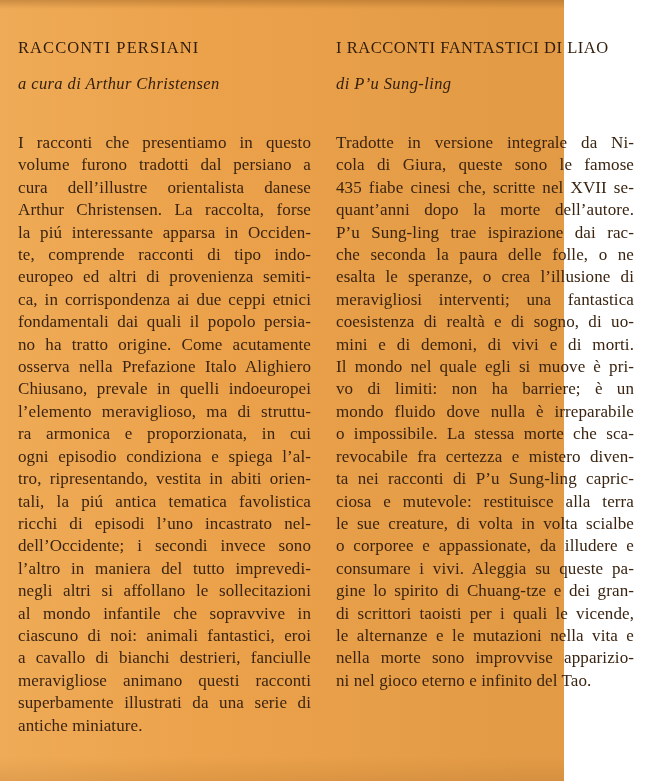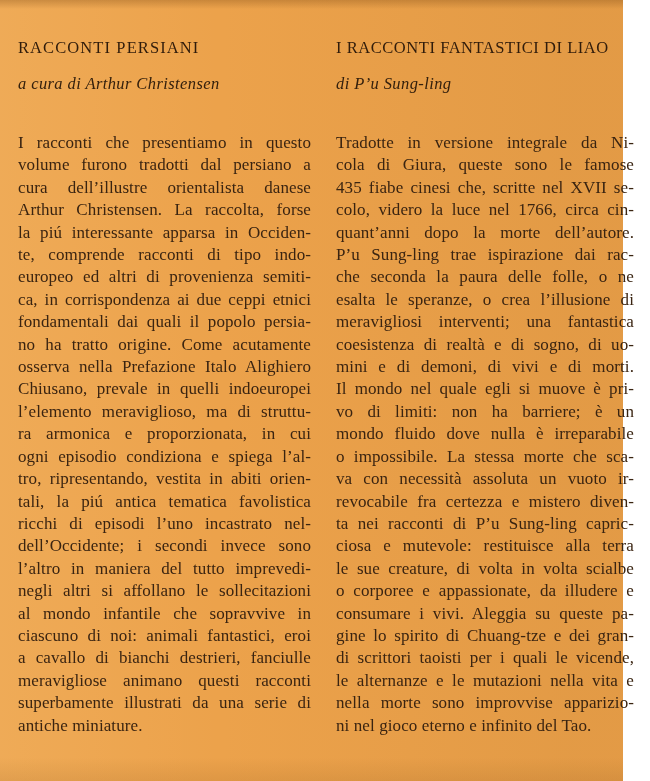--- a/index.html
+++ b/index.html
@@ -3,21 +3,21 @@
 <meta charset="utf-8">
 <style>
   html, body { margin: 0; padding: 0; }
   body {
     width: 650px; height: 781px;
     font-family: "Liberation Serif", serif;
     overflow: hidden;
   }
   .page {
     position: relative;
-    width: 623px; height: 781px;
+    width: 564px; height: 781px;
     background:
       linear-gradient(180deg, rgba(120,70,18,0.30) 0px, rgba(120,70,18,0.0) 9px),
       linear-gradient(180deg, rgba(0,0,0,0) 97%, rgba(120,70,18,0.12) 100%),
       linear-gradient(90deg, rgba(255,216,150,0.16) 0%, rgba(0,0,0,0) 35%, rgba(146,88,22,0.10) 92%),
       #eca24b;
     color: #38220f;
   }
   .column {
     position: absolute;
     top: 36px;
@@ -95,33 +95,31 @@
       </div>
   </div>
 
   <div class="column right">
     <div class="col-title">I RACCONTI FANTASTICI DI LIAO</div>
     <div class="col-subtitle">di P’u Sung-ling</div>
     <div class="col-body">
         <div class="line">Tradotte in versione integrale da Ni-</div>
         <div class="line">cola di Giura, queste sono le famose</div>
         <div class="line">435 fiabe cinesi che, scritte nel XVII se-</div>
-        <div class="line">colo, videro la luce nel 1766, circa cin-</div>
         <div class="line">quant’anni dopo la morte dell’autore.</div>
         <div class="line">P’u Sung-ling trae ispirazione dai rac-</div>
         <div class="line">che seconda la paura delle folle, o ne</div>
         <div class="line">esalta le speranze, o crea l’illusione di</div>
         <div class="line">meravigliosi interventi; una fantastica</div>
         <div class="line">coesistenza di realtà e di sogno, di uo-</div>
         <div class="line">mini e di demoni, di vivi e di morti.</div>
         <div class="line">Il mondo nel quale egli si muove è pri-</div>
         <div class="line">vo di limiti: non ha barriere; è un</div>
         <div class="line">mondo fluido dove nulla è irreparabile</div>
         <div class="line">o impossibile. La stessa morte che sca-</div>
-        <div class="line">va con necessità assoluta un vuoto ir-</div>
         <div class="line">revocabile fra certezza e mistero diven-</div>
         <div class="line">ta nei racconti di P’u Sung-ling capric-</div>
         <div class="line">ciosa e mutevole: restituisce alla terra</div>
         <div class="line">le sue creature, di volta in volta scialbe</div>
         <div class="line">o corporee e appassionate, da illudere e</div>
         <div class="line">consumare i vivi. Aleggia su queste pa-</div>
         <div class="line">gine lo spirito di Chuang-tze e dei gran-</div>
         <div class="line">di scrittori taoisti per i quali le vicende,</div>
         <div class="line">le alternanze e le mutazioni nella vita e</div>
         <div class="line">nella morte sono improvvise apparizio-</div>

